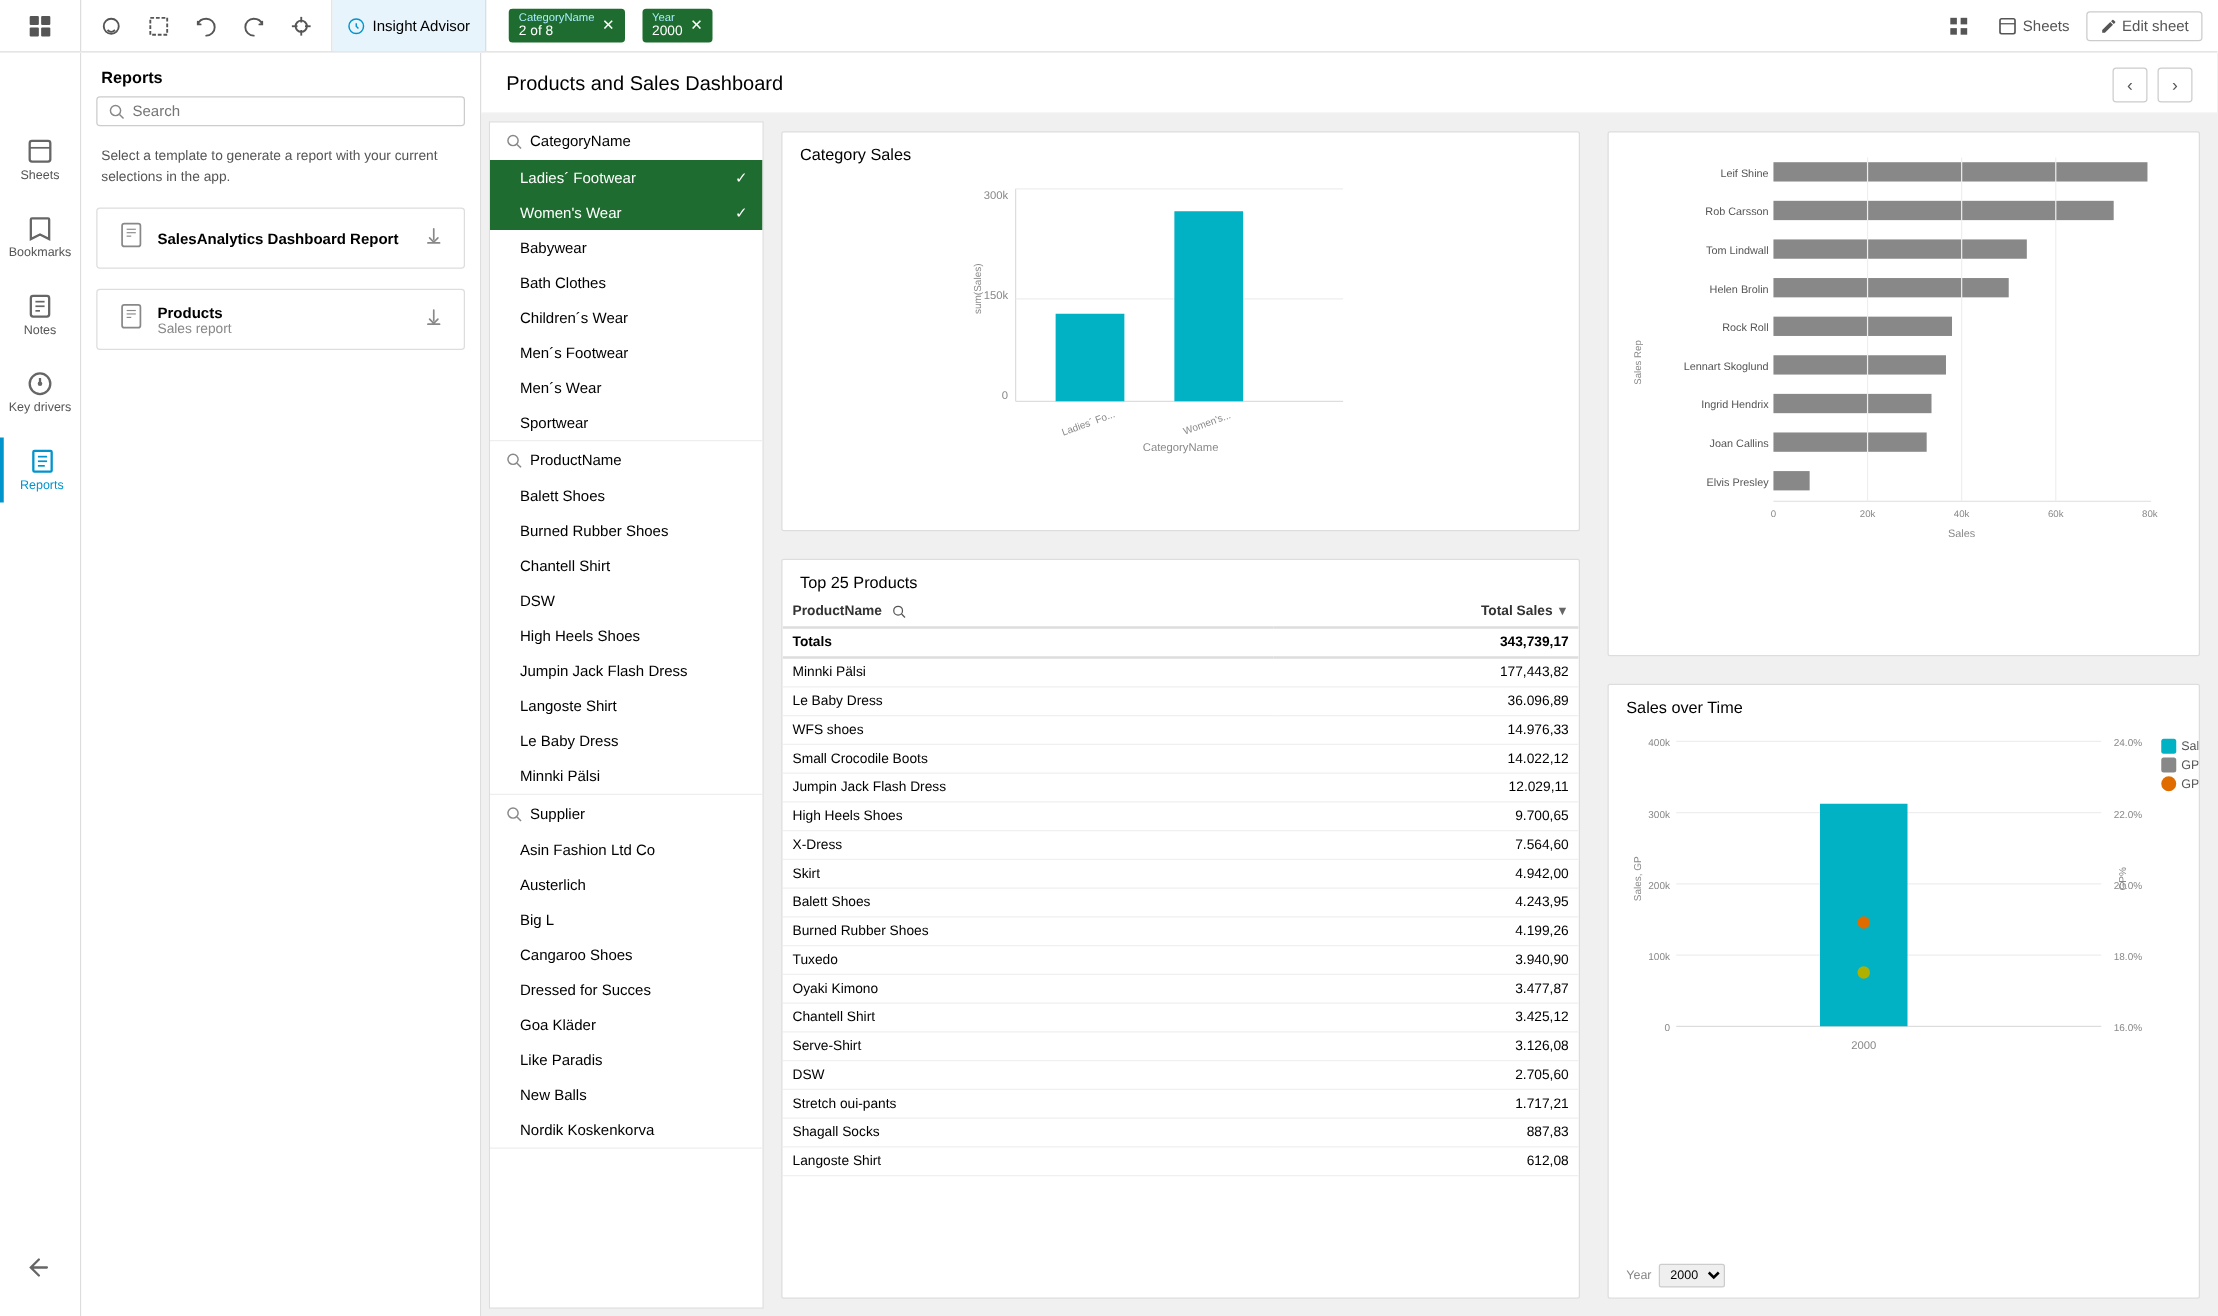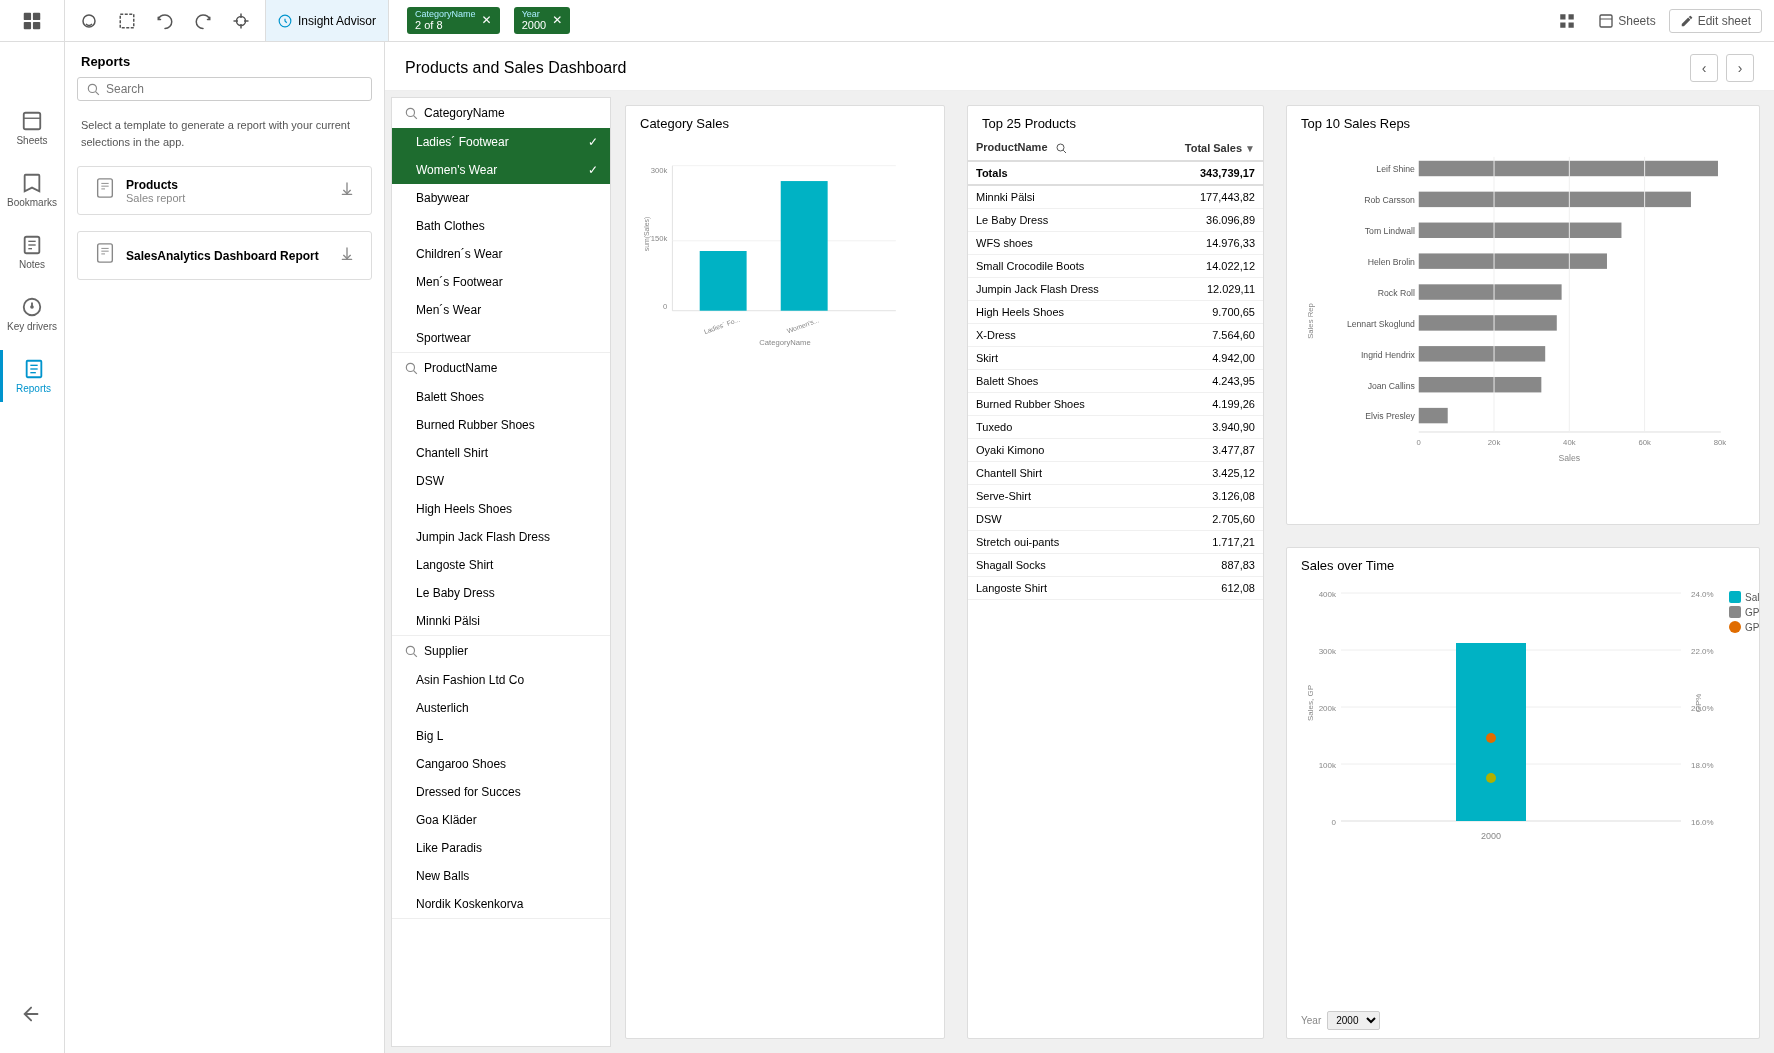--- a/index.html
+++ b/index.html
@@ -460,40 +460,40 @@
     <div class="report-item">
       <div class="report-icon">
         <svg width="22" height="22" viewBox="0 0 24 24" fill="none">
             <rect x="4" y="2" width="16" height="20" rx="2" stroke="#888" stroke-width="1.5"></rect>
             <line x1="8" y1="7" x2="16" y2="7" stroke="#888" stroke-width="1"></line>
             <line x1="8" y1="10" x2="16" y2="10" stroke="#888" stroke-width="1"></line>
             <line x1="8" y1="13" x2="12" y2="13" stroke="#888" stroke-width="1"></line>
           </svg>
       </div>
       <div class="report-info">
-        <div class="report-name">Products</div>
-        <div class="report-sub">Sales report</div>
+        <div class="report-name">SalesAnalytics Dashboard Report</div>
       </div>
       <div class="report-download">
         <svg width="16" height="16" viewBox="0 0 24 24" fill="none">
             <path d="M12 3v13M7 14l5 5 5-5M5 20h14" stroke="#888" stroke-width="2" stroke-linecap="round"></path>
           </svg>
       </div>
     </div>
     <div class="report-item">
       <div class="report-icon">
         <svg width="22" height="22" viewBox="0 0 24 24" fill="none">
             <rect x="4" y="2" width="16" height="20" rx="2" stroke="#888" stroke-width="1.5"></rect>
             <line x1="8" y1="7" x2="16" y2="7" stroke="#888" stroke-width="1"></line>
             <line x1="8" y1="10" x2="16" y2="10" stroke="#888" stroke-width="1"></line>
             <line x1="8" y1="13" x2="12" y2="13" stroke="#888" stroke-width="1"></line>
           </svg>
       </div>
       <div class="report-info">
-        <div class="report-name">SalesAnalytics Dashboard Report</div>
+        <div class="report-name">Products</div>
+        <div class="report-sub">Sales report</div>
       </div>
       <div class="report-download">
         <svg width="16" height="16" viewBox="0 0 24 24" fill="none">
             <path d="M12 3v13M7 14l5 5 5-5M5 20h14" stroke="#888" stroke-width="2" stroke-linecap="round"></path>
           </svg>
       </div>
     </div>
   </div>
 
   <div class="content-area">
@@ -614,21 +614,21 @@
             </div>
           <div class="filter-item">
               <span>New Balls</span>
             </div>
           <div class="filter-item">
               <span>Nordik Koskenkorva</span>
             </div>
         </div>
       </div>
 
-      <div style="flex:1;display:flex;flex-direction:row;gap:6px;min-width:0;">
+      <div style="flex:1;display:flex;flex-direction:column;gap:6px;min-width:0;">
 
         <div class="chart-panel" style="flex:0 0 320px;">
           <div class="chart-title">Category Sales</div>
           <div style="flex:1;padding:4px 14px 14px;display:flex;overflow:hidden;">
 
             <svg width="100%" height="220" viewBox="0 0 340 220">
 
               <text x="32" y="18" font-size="9" fill="#888" text-anchor="end">300k</text>
               <text x="32" y="98" font-size="9" fill="#888" text-anchor="end">150k</text>
               <text x="32" y="178" font-size="9" fill="#888" text-anchor="end">0</text>
@@ -752,21 +752,20 @@
                   </tr>
               </tbody>
             </table>
           </div>
         </div>
       </div>
 
       <div style="width:490px;display:flex;flex-direction:column;gap:6px;flex-shrink:0;">
 
         <div class="chart-panel" style="flex:0 0 420px;">
-          <div class="chart-title">Top 10 Sales Reps</div>
           <div style="flex:1;padding:4px 14px 30px;overflow:hidden;">
             <svg width="100%" height="360" viewBox="0 0 460 360">
 
               <text x="-180" y="12" font-size="8" fill="#888" transform="rotate(-90)" text-anchor="middle">Sales Rep</text>
 
               <text x="118" y="26" font-size="9" fill="#555" text-anchor="end">Leif Shine</text>
               <rect x="122" y="14" width="310" height="16" fill="#888"></rect>
 
               <text x="118" y="58" font-size="9" fill="#555" text-anchor="end">Rob Carsson</text>
               <rect x="122" y="46" width="282" height="16" fill="#888"></rect>

